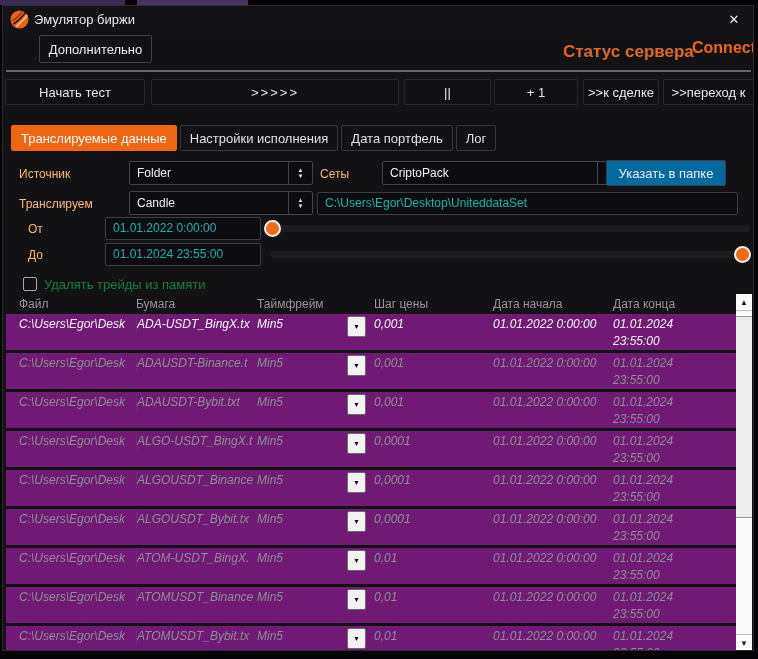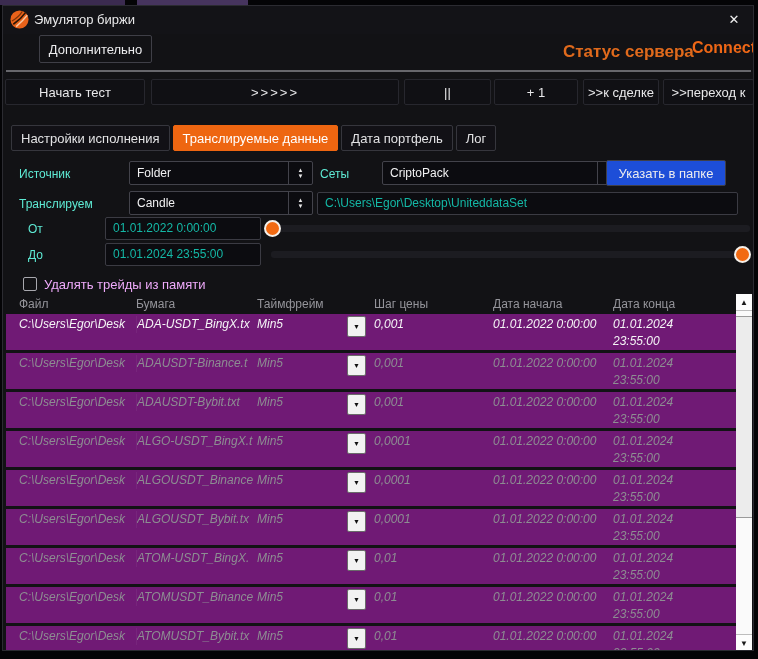--- a/index.html
+++ b/index.html
@@ -44,30 +44,30 @@
   .toolbar button:nth-of-type(5){ left:580px; width:76px;  }
   .toolbar button:nth-of-type(6){ left:660px; width:91px;  }
 
   
   .tabs { position:absolute; left:8px; top:119px; height:26px; display:flex; gap:3px; }
   .tab { height:26px; padding:0 9px; line-height:25px; font-size:13px; color:#e2e2e4;
          background:#121116; border:1px solid #36363d; border-radius:2px; white-space:nowrap; }
   .tab.active { background:#ee6611; border-color:#ee6611; color:#ffffff; }
 
   
-  .flabel { position:absolute; font-size:12px; color:#5eead4; }
+  .flabel { position:absolute; font-size:12px; color:#fdba74; }
   .combo { position:absolute; height:24px; background:#0c0c10; border:1px solid #43434b;
            border-radius:2px; color:#f2f2f3; font-size:12px; line-height:22px; padding-left:7px;margin-left:24px; }
   .combo .spin { position:absolute; right:0; top:0; width:24px; height:22px;
                  border-left:1px solid #43434b; display:flex; flex-direction:column;
                  align-items:center; justify-content:center; color:#e8e8e8; }
   .combo .spin span { font-size:6px; line-height:6px; }
   .tfield { position:absolute; height:23px; background:#0c0c10; border:1px solid #3b3b43;
             border-radius:2px; color:#14b8a6; font-size:12px; line-height:21px; padding-left:7px; }
-  .fbtn { position:absolute; height:26px; background:#1d4ed8; border:1px solid #3f3f47;
+  .fbtn { position:absolute; height:26px; background:#0369a1; border:1px solid #3f3f47;
           border-radius:2px; color:#ececee; font-size:13px; }
 
   .lbl-source      { left:16px;  top:161px; }
   .combo-source    { left:102px; top:155px; width:184px; }
   .lbl-sets        { left:317px; top:161px; }
   .combo-sets      { left:355px; top:155px; width:240px; }
   .btn-folder      { left:603px; top:154px; width:120px; }
   .lbl-translate   { left:16px;  top:191px; }
   .combo-translate { left:102px; top:185px; width:184px; }
   .path-field      { left:314px; top:186px; width:421px; }
@@ -79,21 +79,21 @@
   .slider { position:absolute; height:7px; background:#1c1c21; border-radius:3px; width:479px; left:268px; }
   .slider-from { top:219px; }
   .slider-to   { top:245px; }
   .thumb { position:absolute; width:17px; height:17px; border-radius:50%;
            background:#f26a12; border:2px solid #f5f0ea; }
   .thumb-from { left:261px; top:214px; }
   .thumb-to   { left:731px; top:240px; }
 
   .checkrow { position:absolute; left:20px; top:269px; height:18px; display:flex; align-items:center; gap:7px; }
   .checkbox { width:14px; height:14px; border:1.5px solid #a8a8ae; border-radius:2px; background:transparent; }
-  .checklabel { font-size:13px; color:#f0abfc; }
+  .checklabel { font-size:13px; color:#15803d; }
 
   
   .table { position:absolute; left:3px; top:288px; width:746px; height:358px; overflow:hidden; }
   .thead { position:relative; height:20px; font-size:12px; color:#94949a; }
   .thead span { position:absolute; top:3px; white-space:nowrap; }
   .h-file  { left:13px; }  .h-paper { left:130px; } .h-tf   { left:251px; }
   .h-step  { left:368px; } .h-start { left:487px; } .h-end  { left:607px; }
 
   .tbody { position:relative; }
   .trow { position:relative; width:730px; height:36px; margin-bottom:3px; background:#701a75;
@@ -157,23 +157,23 @@
 
         <button>+ 1</button>
 
         <button>&gt;&gt;к сделке</button>
 
         <button>&gt;&gt;переход к</button>
       </div>
 
     <div class="tabs">
 
+        <div class="tab active">Транслируемые данные</div>
+
         <div class="tab">Настройки исполнения</div>
-
-        <div class="tab active">Транслируемые данные</div>
 
         <div class="tab">Дата портфель</div>
 
         <div class="tab">Лог</div>
       </div>
 
     <span class="flabel lbl-source">Источник</span>
     <div class="combo combo-source">
       <span>Folder</span>
       <span class="spin">

